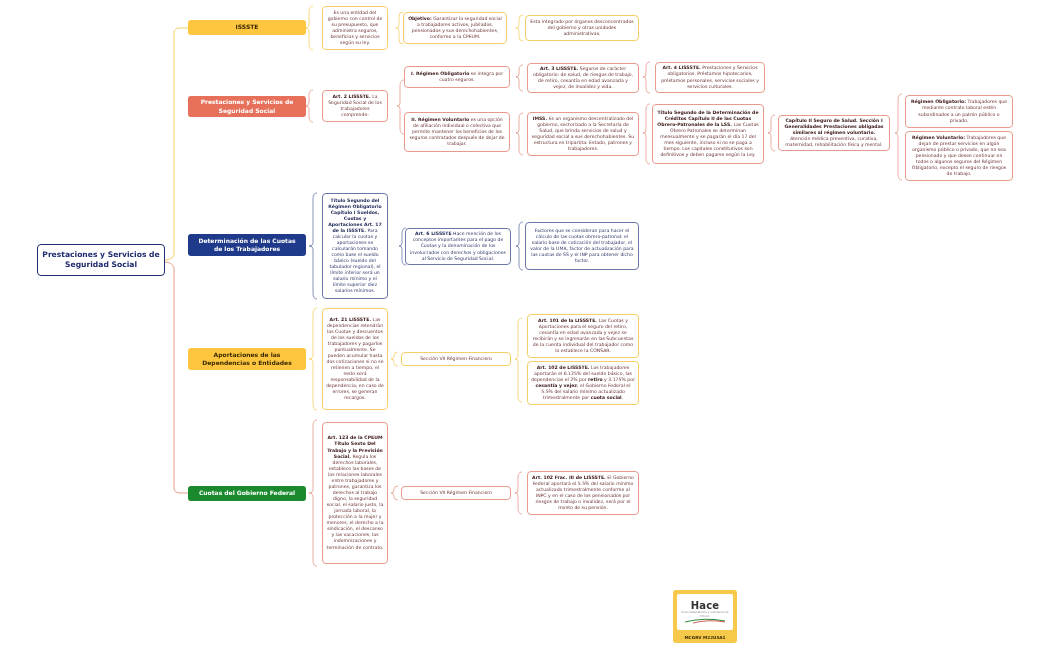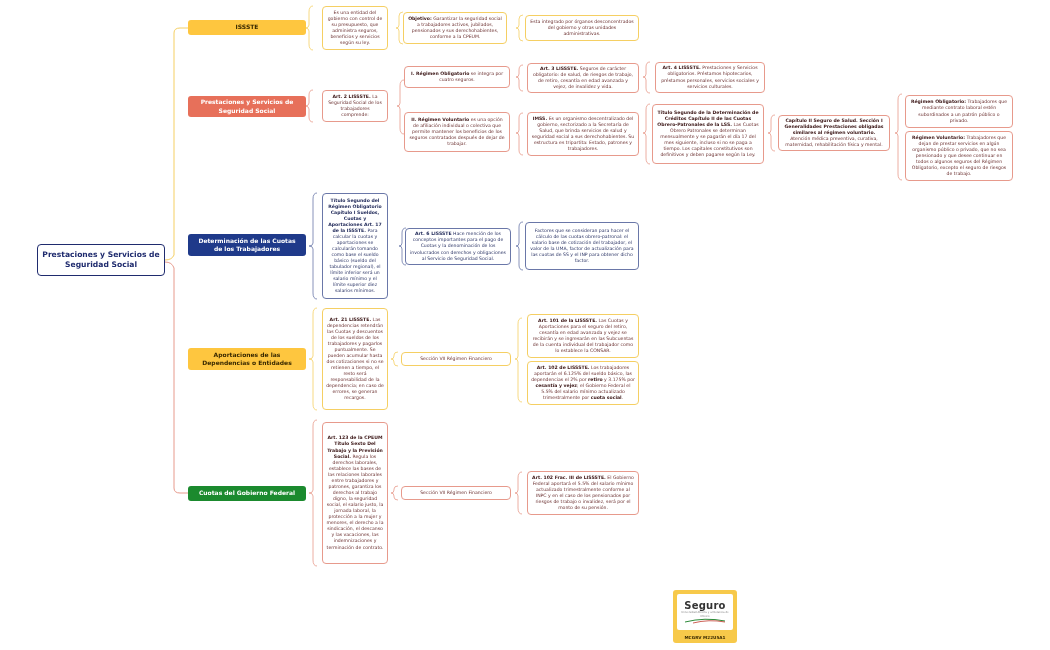--- a/index.html
+++ b/index.html
@@ -163,21 +163,21 @@
 </div>
 <div class="box r" style="left:401px; top:486px; width:110px; height:14px;">
   <span>Sección VII Régimen Financiero</span>
 </div>
 <div class="box r" style="left:527px; top:471px; width:112px; height:44px;">
   <span><b>Art. 102 Frac. III de LISSSTE.</b><span> El Gobierno Federal aportará el 5.5% del salario mínimo actualizado trimestralmente conforme al INPC y en el caso de los pensionados por riesgos de trabajo o invalidez, será por el monto de su pensión.</span></span>
 </div>
 
 <div class="logo">
   <div class="logo-inner">
-    <span class="logo-title">Seguro</span>
+    <span class="logo-title">Hace</span>
     <span class="logo-sub">Universidad Abierta y a Distancia de México</span>
     <svg width="44" height="6" viewBox="0 0 44 6">
       <path d="M2 4 Q22 -1 42 3" stroke="#2e8b3a" stroke-width="1" fill="none"></path>
       <path d="M10 5 Q26 1 42 4" stroke="#c0392b" stroke-width="0.8" fill="none"></path>
     </svg>
   </div>
   <div class="logo-code">MCGRV M22U5A1</div>
 </div>
 
 </body></html>

